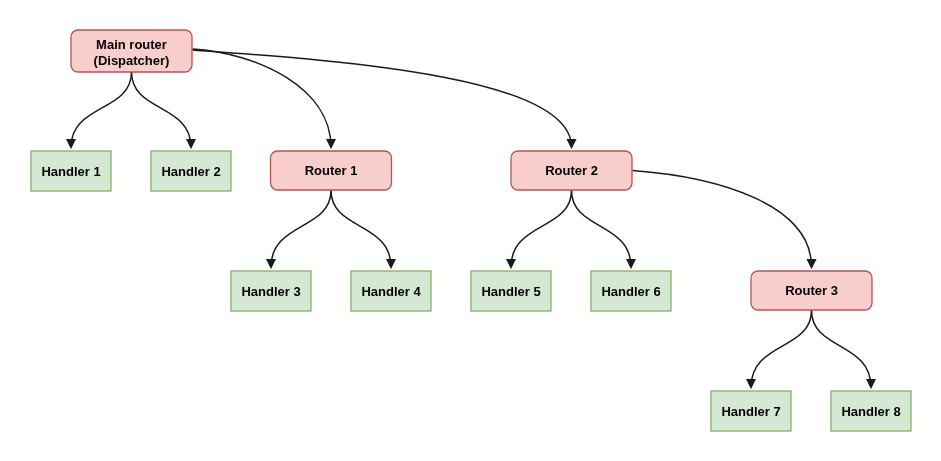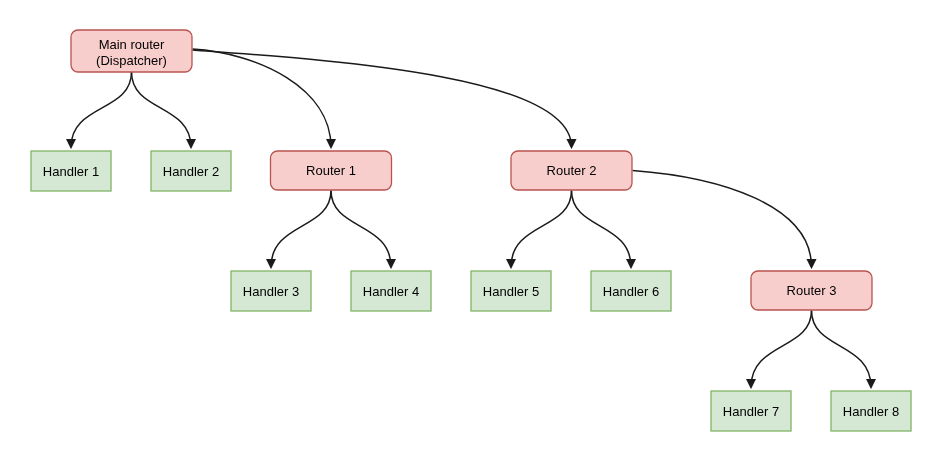--- a/index.html
+++ b/index.html
@@ -7,20 +7,21 @@
     padding: 0;
     background: #ffffff;
     font-family: "Liberation Sans", sans-serif;
   }
   .canvas {
     position: relative;
     width: 941px;
     height: 434px;
     background: #ffffff;
     overflow: hidden;
+    font-weight: bold;
   }
   svg { display: block; }
   .edge {
     fill: none;
     stroke: #1a1a1a;
     stroke-width: 1.5;
   }
   .node-router rect {
     fill: #f8cecc;
     stroke: #b85450;

